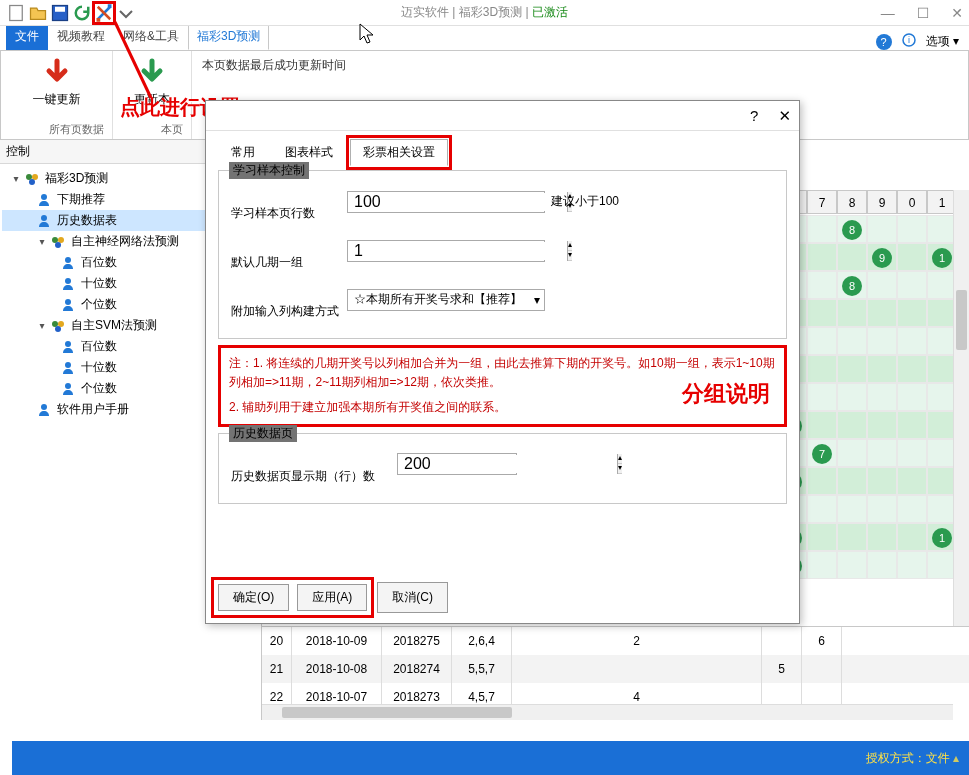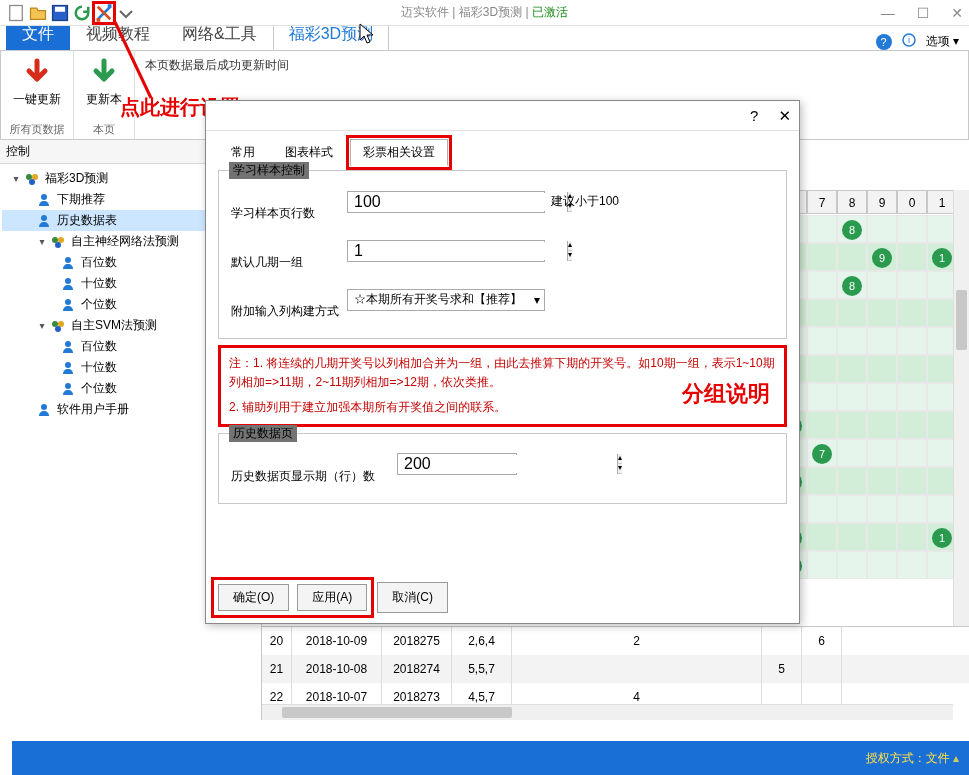--- a/index.html
+++ b/index.html
@@ -10,33 +10,33 @@
 .qat { display: flex; gap: 2px; align-items: center; }
 .qat-btn { width: 20px; height: 20px; display: flex; align-items: center; justify-content: center; cursor: pointer; }
 .qat-highlight { outline: 3px solid #e60000; outline-offset: -1px; }
 .title-center { position: absolute; left: 50%; transform: translateX(-50%); color: #888; font-size: 12px; }
 .title-center .activated { color: #188a18; }
 .win-controls { margin-left: auto; display: flex; gap: 22px; align-items: center; color: #888; }
 .win-controls span { cursor: pointer; font-size: 14px; display: inline-block; }
 
 
 .ribbon-tabs { height: 24px; display: flex; align-items: flex-end; padding-left: 6px; background: #fff; }
-.ribbon-tab { padding: 4px 15px; font-size: 16px; cursor: pointer; border: 1px solid transparent; }
+.ribbon-tab { padding: 4px 8px; font-size: 12px; cursor: pointer; border: 1px solid transparent; }
 .ribbon-tab.file { background: #1a6fd6; color: #fff; border-color: #1a6fd6; }
 .ribbon-tab.normal { color: #444; }
 .ribbon-tab.active { color: #2279d6; border: 1px solid #c8c8c8; border-bottom: 1px solid #fff; background: #fff; }
 .ribbon-right { margin-left: auto; display: flex; align-items: center; gap: 10px; padding-right: 10px; }
 .ribbon-right .help-icon { width: 16px; height: 16px; border-radius: 50%; background: #2279d6; color: #fff; font-size: 11px; text-align: center; line-height: 16px; }
 
 
 .ribbon-body { height: 90px; border: 1px solid #c8c8c8; border-top: 1px solid #c8c8c8; display: flex; background: #fff; }
 .ribbon-group { padding: 4px 8px 2px 8px; border-right: 1px solid #e0e0e0; display: flex; flex-direction: column; align-items: center; justify-content: space-between; }
 .ribbon-btn { display: flex; flex-direction: column; align-items: center; gap: 2px; cursor: pointer; padding: 2px 4px; }
 .ribbon-btn svg { width: 32px; height: 32px; }
-.ribbon-group-label { font-size: 11px; color: #666; text-align: center; }
+.ribbon-group-label { font-size: 11px; color: #666; text-align: center; margin-left: 40px; }
 .ribbon-remark { padding: 6px 10px; font-size: 12px; color: #333; }
 
 
 .main-row { display: flex; height: 580px; }
 .sidebar { width: 262px; border-right: 1px solid #c8c8c8; background: #fff; overflow: hidden; }
 .sidebar-title { padding: 3px 6px; font-size: 12px; border-bottom: 1px solid #d8d8d8; background: #f6f6f6; }
 .tree { padding: 4px 2px; font-size: 12px; }
 .tree-item { display: flex; align-items: center; padding: 2px 2px 2px 8px; cursor: pointer; gap: 2px; }
 .tree-item.level2 { padding-left: 34px; }
 .tree-item.level3 { padding-left: 58px; }

